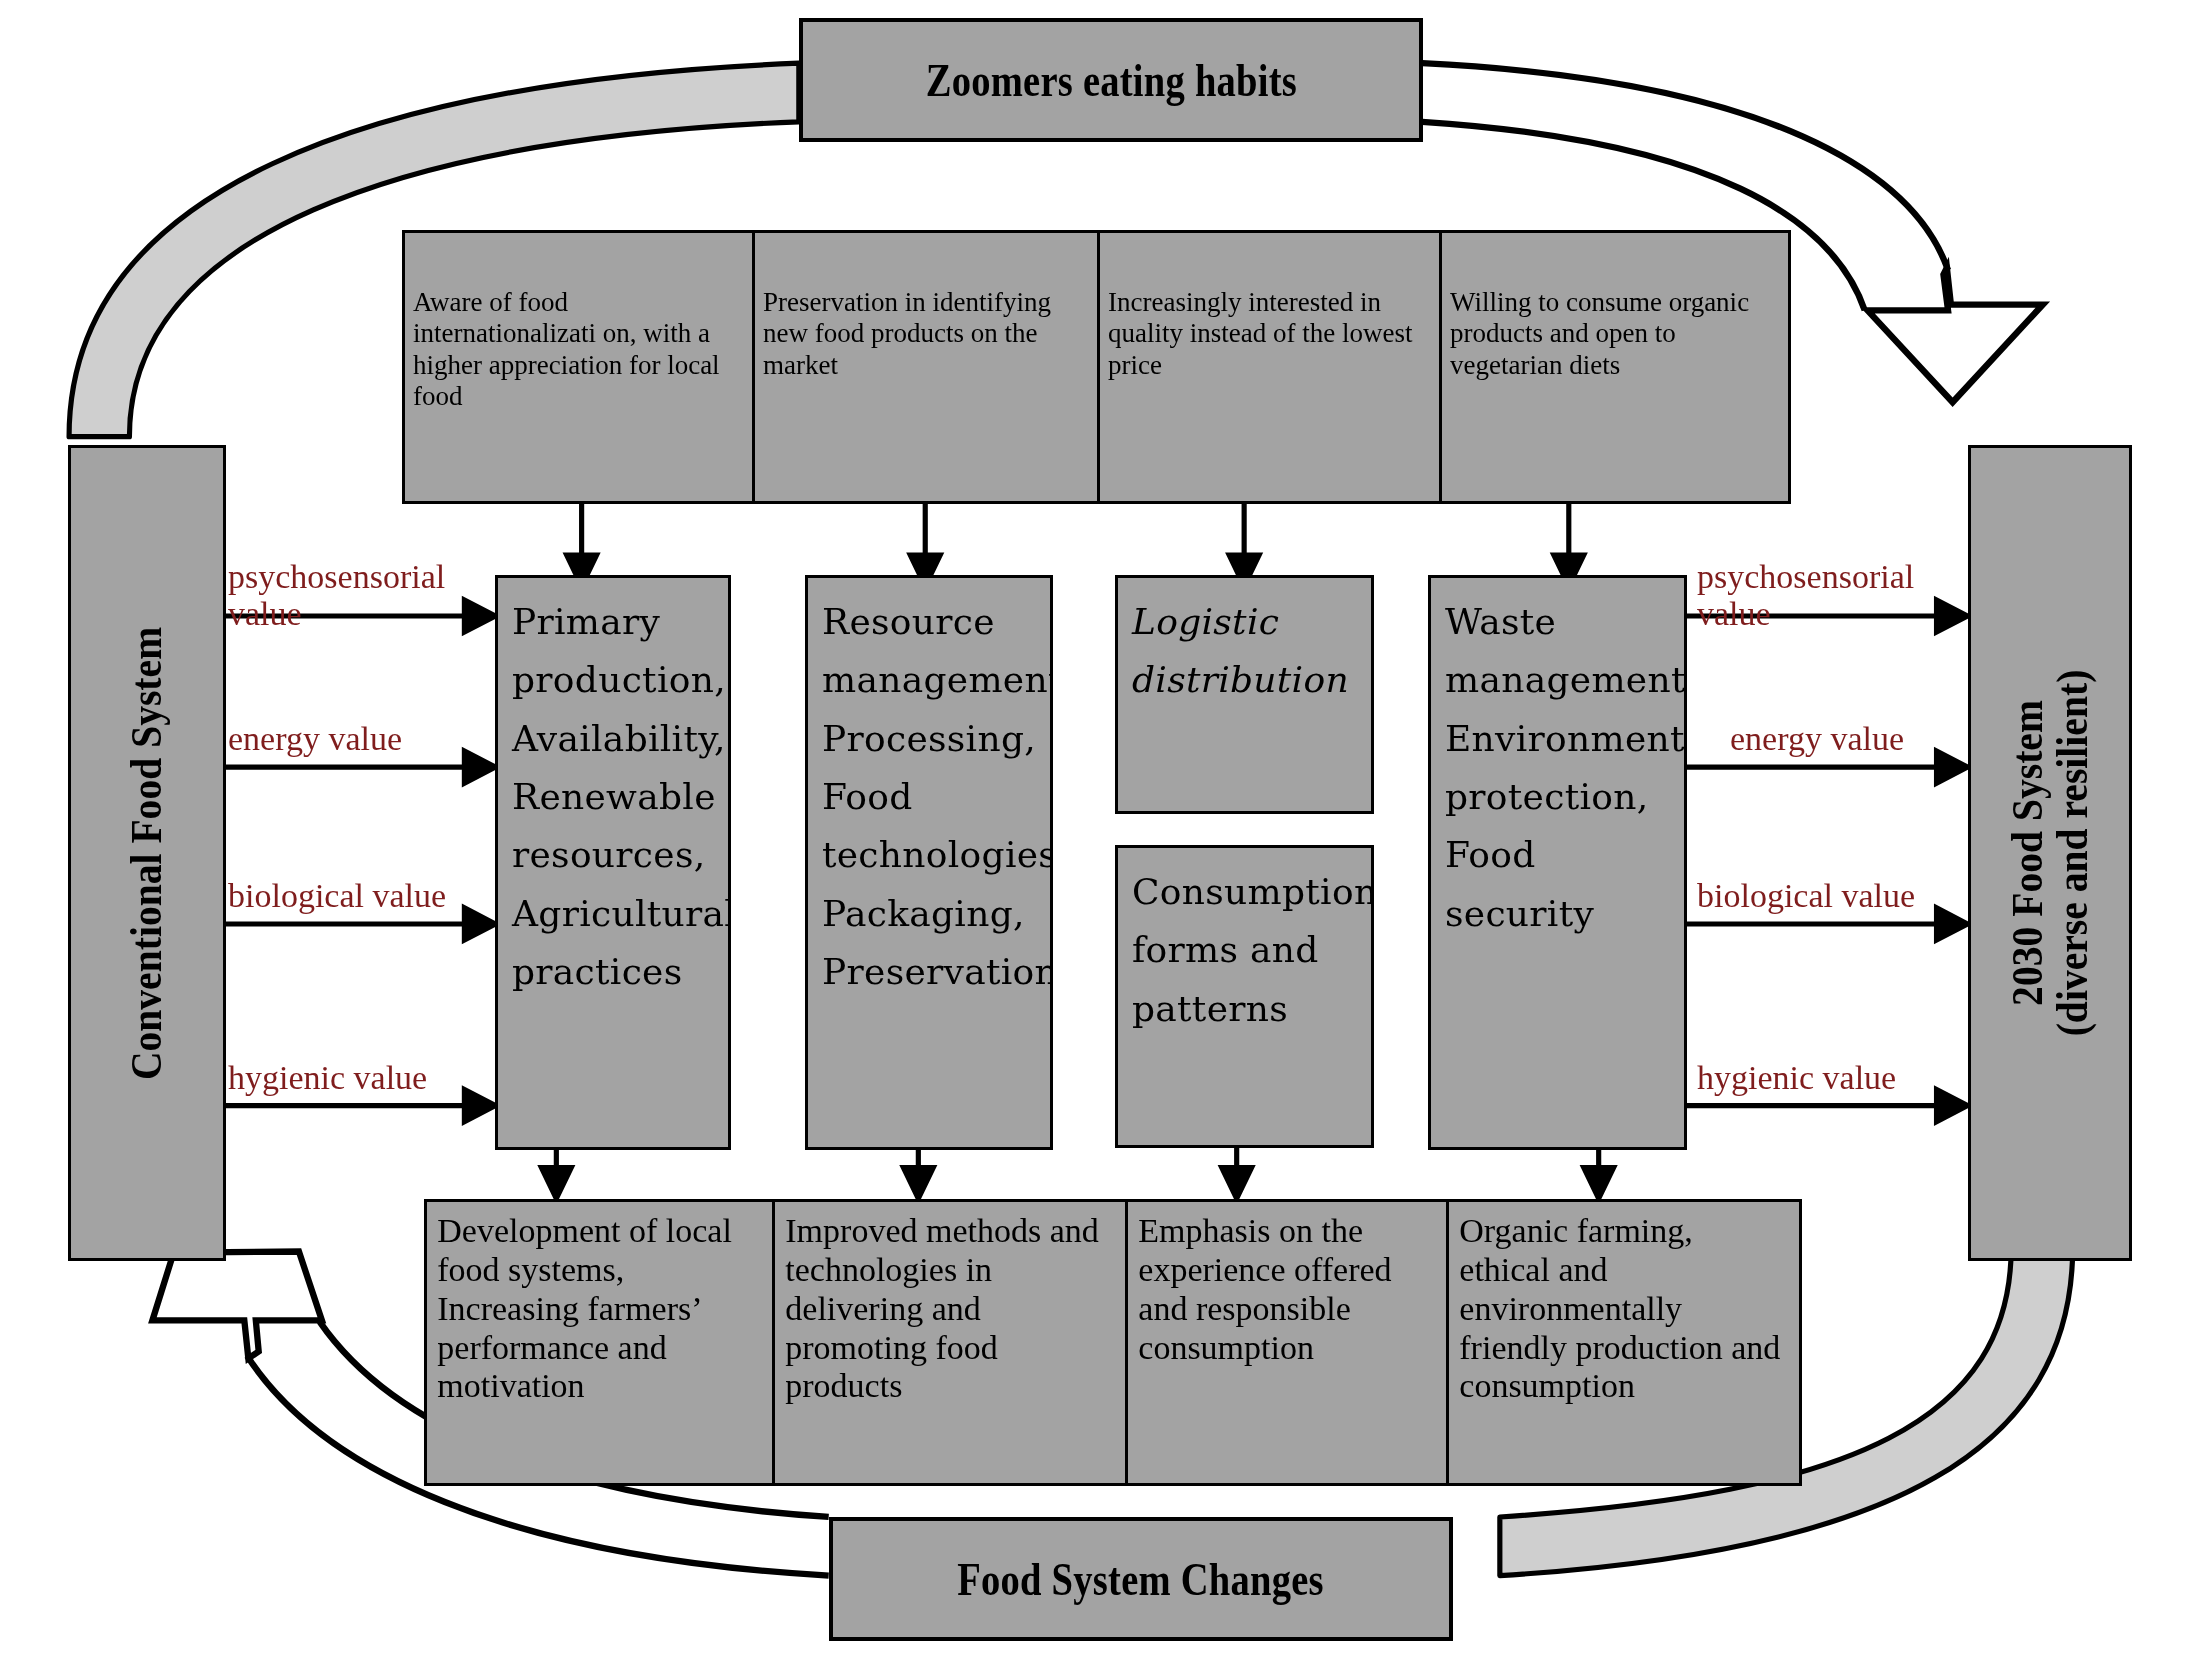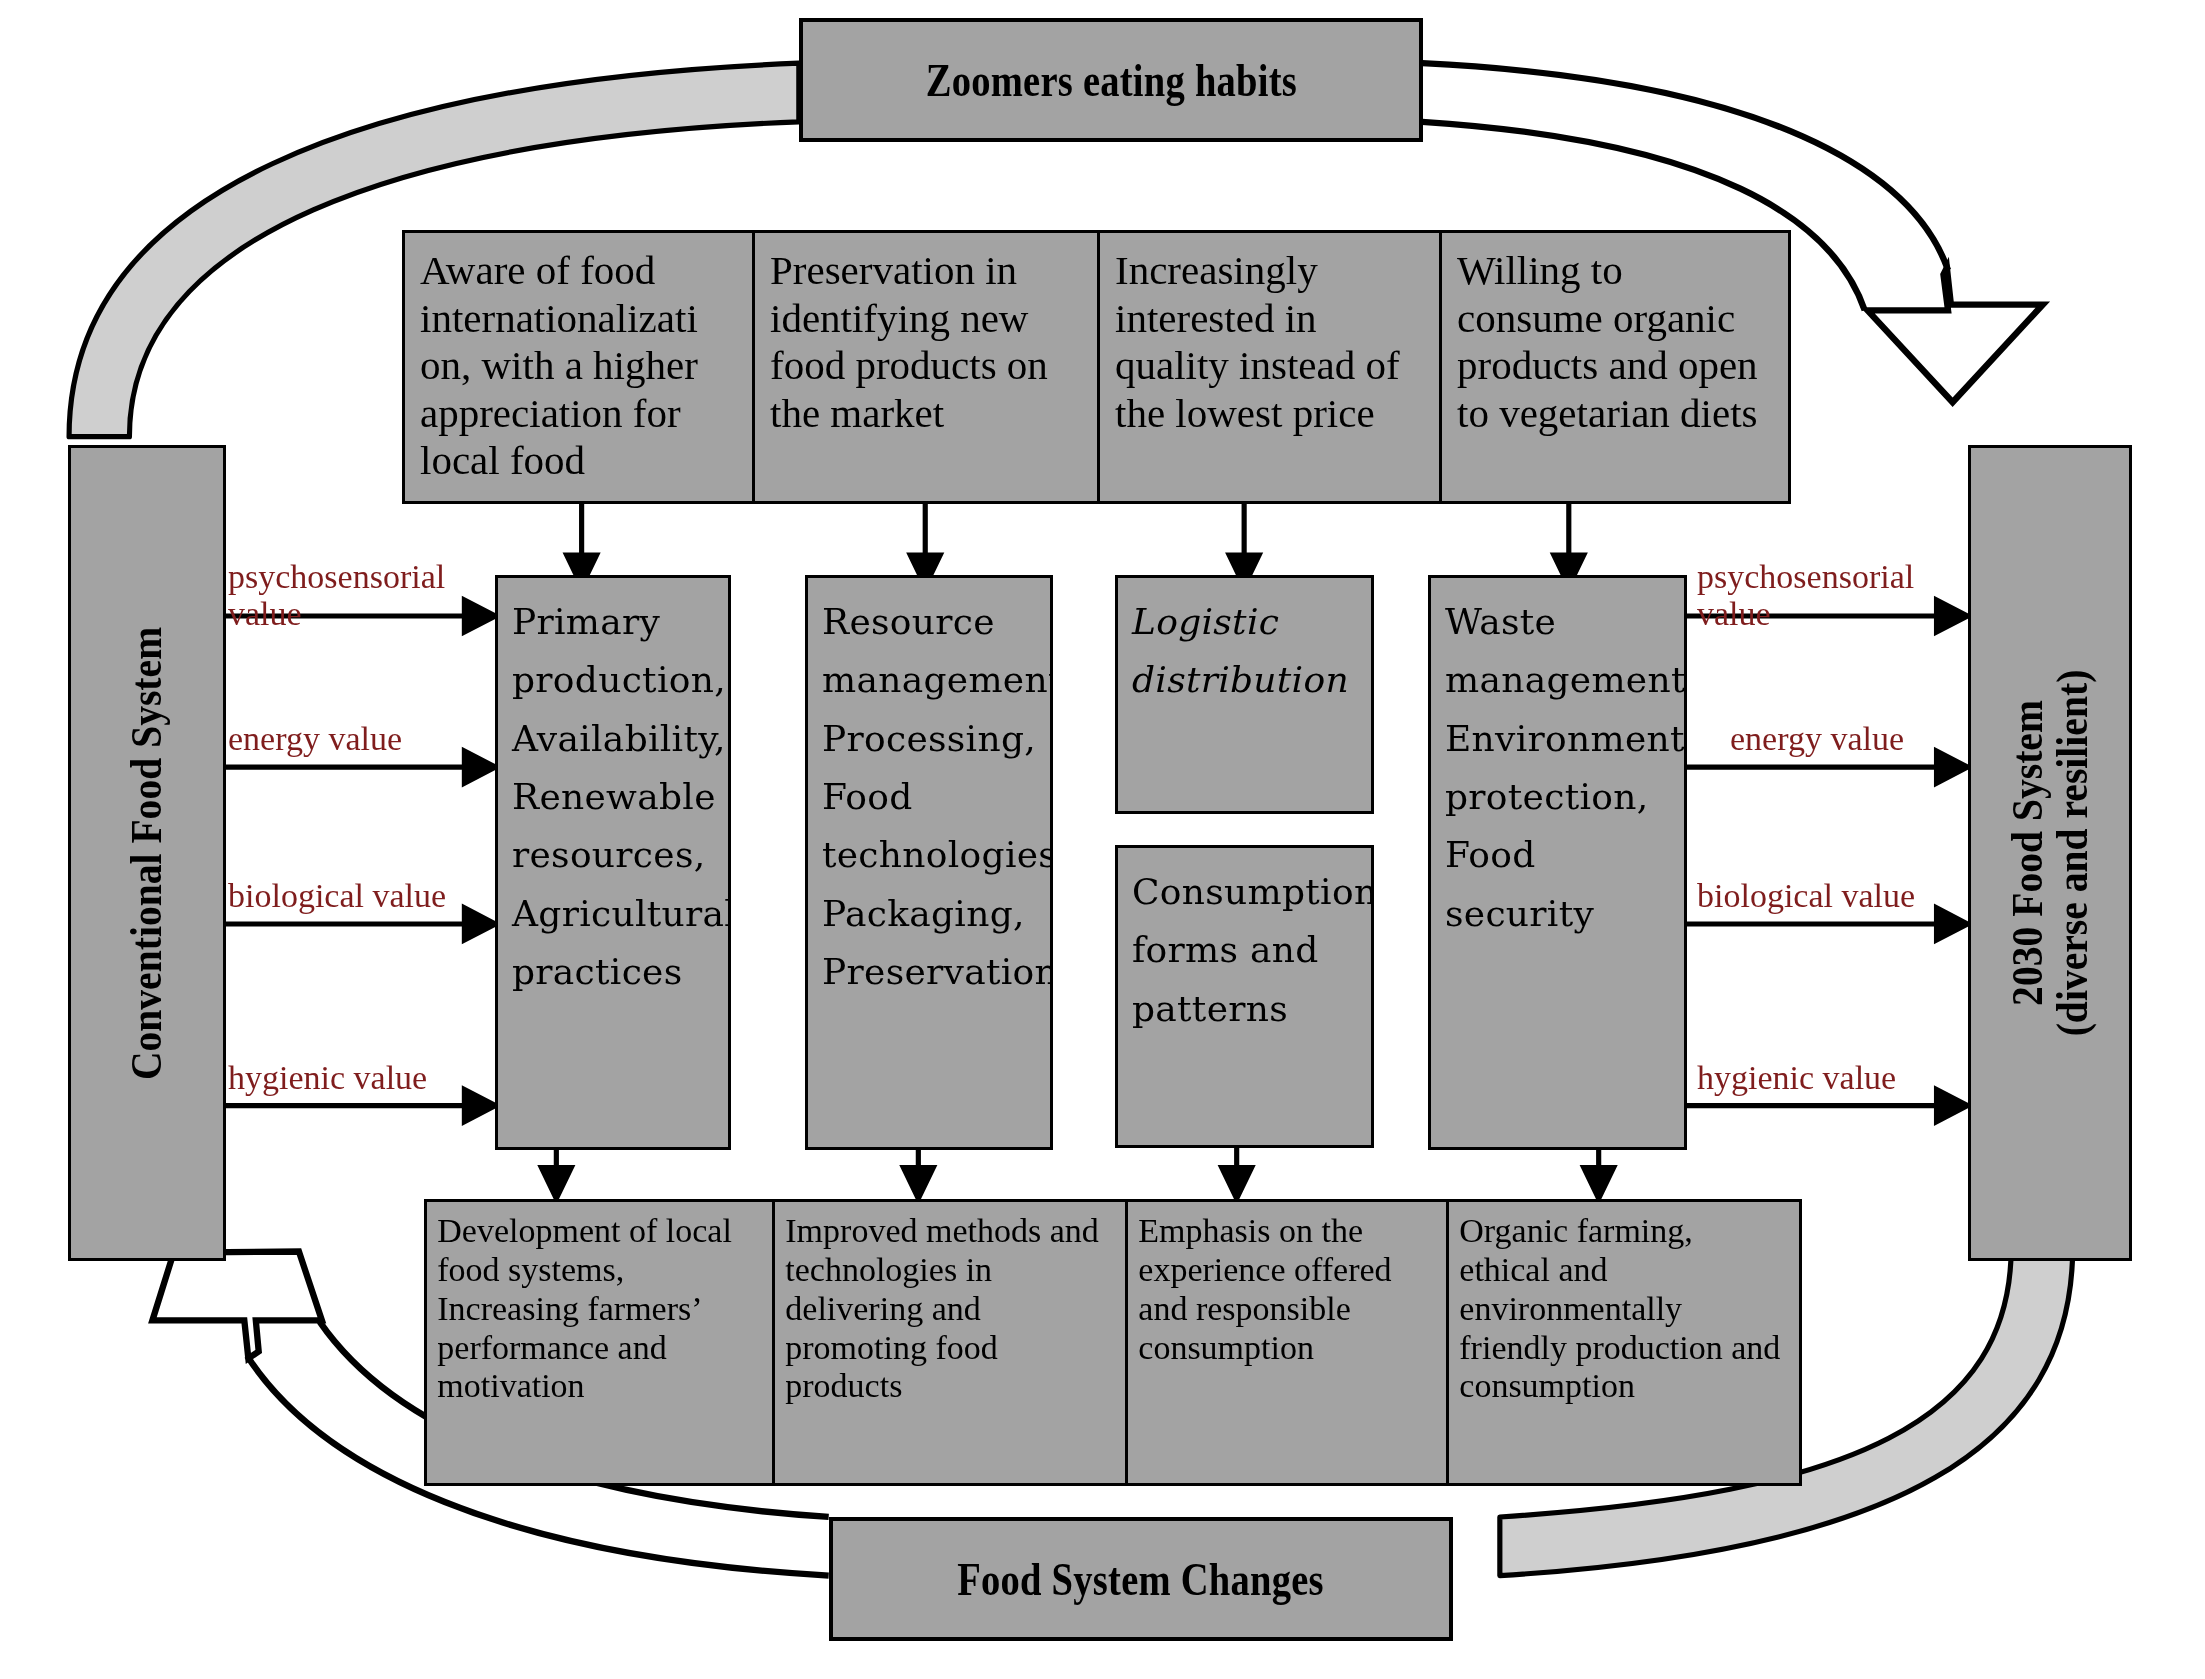--- a/index.html
+++ b/index.html
@@ -74,23 +74,24 @@
   
   .stage .box-inner {
     font-size: 36px;
     line-height: 1.62;
     letter-spacing: 0.3px;
     padding: 15px 14px;
     font-family: "DejaVu Serif", "Liberation Serif", serif;
   }
   
   .habit .box-inner {
-    font-size: 41px;
+    font-size: 27px;
     line-height: 1.16;
-    padding: 14px 15px;
+    padding: 14px 8px;
+    margin-top: 40px;
   }
   
   .change .box-inner {
     font-size: 34px;
     line-height: 1.14;
     padding: 10.3px 10.3px;
   }
   
   .flow-label {
     position: absolute;

